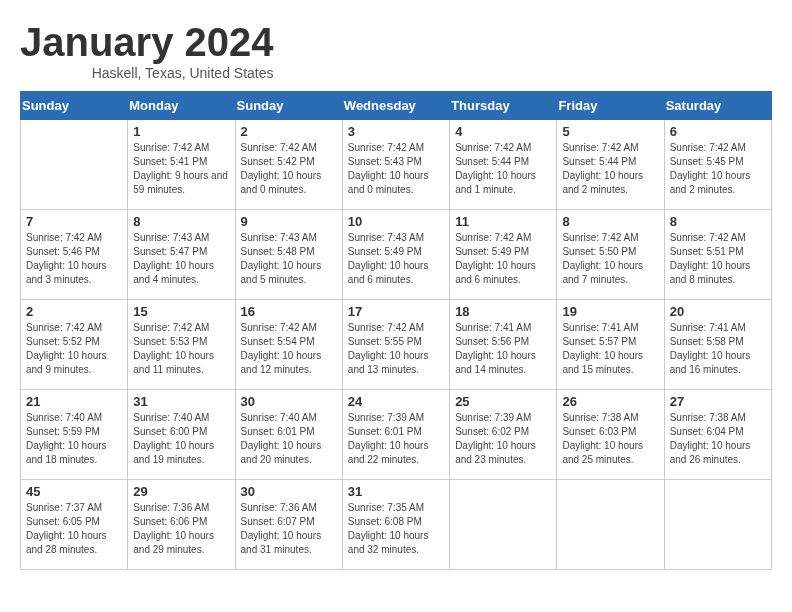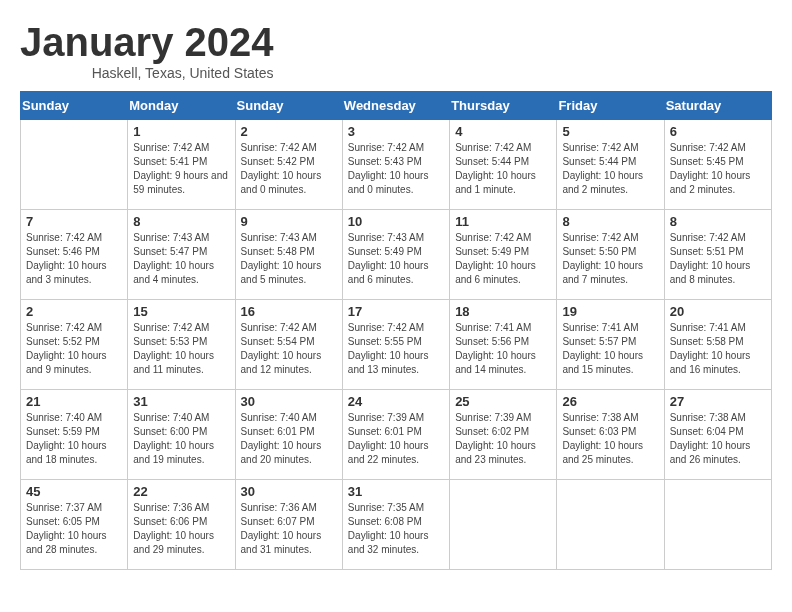--- a/index.html
+++ b/index.html
@@ -235,21 +235,21 @@
           <div class="day-number">27</div>
           <div class="day-info">Sunrise: 7:38 AM<br>Sunset: 6:04 PM<br>Daylight: 10 hours and 26 minutes.</div>
         </td>
       </tr>
       <tr class="week-row">
         <td>
           <div class="day-number">45</div>
           <div class="day-info">Sunrise: 7:37 AM<br>Sunset: 6:05 PM<br>Daylight: 10 hours and 28 minutes.</div>
         </td>
         <td>
-          <div class="day-number">22</div>
+          <div class="day-number">29</div>
           <div class="day-info">Sunrise: 7:36 AM<br>Sunset: 6:06 PM<br>Daylight: 10 hours and 29 minutes.</div>
         </td>
         <td>
           <div class="day-number">30</div>
           <div class="day-info">Sunrise: 7:36 AM<br>Sunset: 6:07 PM<br>Daylight: 10 hours and 31 minutes.</div>
         </td>
         <td>
           <div class="day-number">31</div>
           <div class="day-info">Sunrise: 7:35 AM<br>Sunset: 6:08 PM<br>Daylight: 10 hours and 32 minutes.</div>
         </td>

